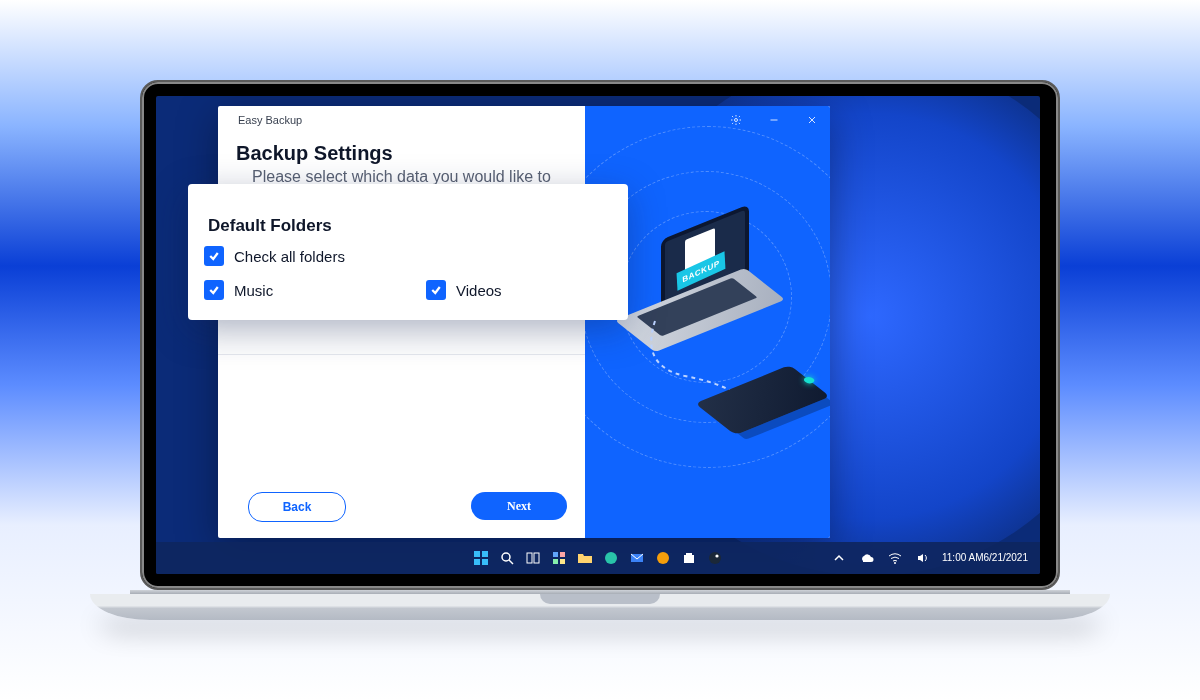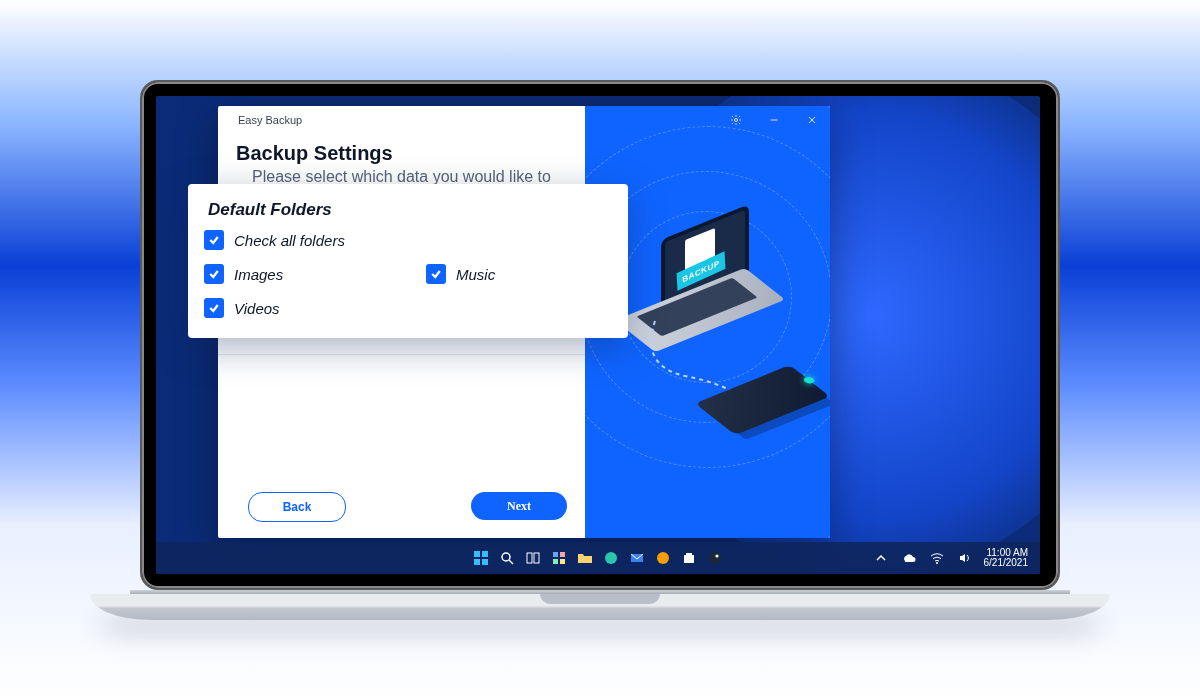--- a/index.html
+++ b/index.html
@@ -6,21 +6,21 @@
   body{background:linear-gradient(180deg,#ffffff 0%,#8ab4ff 18%,#0a3fd6 38%,#5c8cff 55%,#e8efff 75%,#ffffff 100%);}
   .laptop{position:absolute;left:140px;top:80px;width:920px;}
   .bezel{position:relative;border:2px solid #5a5a5a;border-radius:18px;background:#000;padding:14px 14px 14px 14px;box-shadow:inset 0 0 0 2px #888;}
   .screen{position:relative;width:884px;height:478px;background:#0b2b78;border-radius:2px;overflow:hidden;}
   .wallpaper-light{position:absolute;right:-90px;top:-40px;width:520px;height:520px;background:radial-gradient(circle at center,#2e68ff 0%,#1345c9 55%,#0b2b78 80%);border-radius:50%;}
   .taskbar{position:absolute;left:0;right:0;bottom:0;height:32px;background:rgba(14,38,96,.92);display:flex;align-items:center;color:#fff;font-size:11px;}
   .taskbar-center{position:absolute;left:50%;transform:translateX(-50%);display:flex;gap:8px;align-items:center;}
   .taskbar-right{margin-left:auto;display:flex;align-items:center;gap:10px;padding-right:12px;}
   .tb-icon{width:18px;height:18px;display:flex;align-items:center;justify-content:center;border-radius:3px;}
   .tb-icon svg{width:16px;height:16px;}
-  .clock{display:flex;flex-direction:column;line-height:1.05;font-size:10px;text-align:right;}
+  .clock{display:flex;flex-direction:row;line-height:1.05;font-size:10px;text-align:right;}
 
   .window{position:absolute;left:62px;top:10px;width:612px;height:432px;background:#fff;border-radius:2px;box-shadow:0 10px 40px rgba(0,0,0,.35);overflow:hidden;}
   .right-pane{position:absolute;right:0;top:0;width:245px;height:100%;background:#0f64ff;}
   .ring{position:absolute;border:1px dashed rgba(255,255,255,.28);border-radius:50%;}
   .r1{width:340px;height:340px;left:-48px;top:20px;}
   .r2{width:250px;height:250px;left:-5px;top:65px;}
   .r3{width:170px;height:170px;left:35px;top:105px;}
   .iso-laptop{position:absolute;left:40px;top:120px;width:160px;height:110px;}
   .iso-laptop .lscreen{position:absolute;left:40px;top:0;width:80px;height:64px;background:#1a2b4a;transform:skewY(-22deg);border-radius:3px;box-shadow:0 0 0 4px #0c1730;}
   .iso-laptop .paper{position:absolute;left:60px;top:8px;width:30px;height:34px;background:#fff;transform:skewY(-22deg);border-radius:2px;}
@@ -46,21 +46,21 @@
   .chk{width:18px;height:18px;border-radius:3px;background:#0f64ff;display:flex;align-items:center;justify-content:center;flex:none;}
   .chk svg{width:12px;height:12px;stroke:#fff;stroke-width:3;fill:none;}
   .divider{height:1px;background:#e6e8ee;margin:14px -18px 6px -18px;}
   .placeholder{font-size:11px;color:#8c93a3;margin-top:2px;}
   .btn-row{position:absolute;left:30px;right:18px;bottom:16px;display:flex;justify-content:space-between;}
   .btn{width:96px;height:28px;border-radius:14px;font-size:12px;font-weight:600;display:flex;align-items:center;justify-content:center;cursor:pointer;}
   .btn-back{background:#fff;color:#0f64ff;border:1.5px solid #0f64ff;}
   .btn-next{background:#0f64ff;color:#fff;font-family:Liberation Serif, serif;}
 
   
-  .highlight-card{position:absolute;left:32px;top:88px;width:400px;background:#fff;border-radius:4px;padding:16px 20px 20px 20px;box-shadow:0 10px 36px rgba(18,35,80,.35);z-index:5;font-style:italic;}
+  .highlight-card{position:absolute;left:32px;top:88px;width:400px;background:#fff;border-radius:4px;padding:32px 20px 20px 20px;box-shadow:0 10px 36px rgba(18,35,80,.35);z-index:5;}
   .highlight-card .section-head{margin:0 0 10px 0;font-size:17px;}
   .highlight-card .check-list{gap:14px 40px;}
   .highlight-card .check-item{font-size:15px;}
   .highlight-card .chk{width:20px;height:20px;}
 
   .base-bar{position:relative;width:1020px;margin-left:-50px;}
   .hinge{height:8px;background:linear-gradient(180deg,#cfd3d9,#808792);border-radius:0 0 4px 4px;margin:0 40px;}
   .foot{height:26px;background:linear-gradient(180deg,#e9ecef 0%,#e9ecef 45%,#c2c7cf 55%,#b4bac4 100%);border-radius:0 0 60px 60px / 0 0 26px 26px;box-shadow:0 20px 24px -8px rgba(0,0,0,.25);}   
   .notch{width:120px;height:10px;background:#b9bfc9;border-radius:0 0 12px 12px;margin:-4px auto 0;}
 </style>
@@ -143,28 +143,20 @@
                 </svg>
               </div>
             <span>Check all folders</span>
           </div>
           <div class="check-item">
             <div class="chk">
                 <svg viewBox="0 0 16 16">
                   <polyline points="3,8 7,12 13,4"></polyline>
                 </svg>
               </div>
-            <span>Images</span>
-          </div>
-          <div class="check-item">
-            <div class="chk">
-                <svg viewBox="0 0 16 16">
-                  <polyline points="3,8 7,12 13,4"></polyline>
-                </svg>
-              </div>
             <span>Music</span>
           </div>
           <div class="check-item">
             <div class="chk">
                 <svg viewBox="0 0 16 16">
                   <polyline points="3,8 7,12 13,4"></polyline>
                 </svg>
               </div>
             <span>Videos</span>
           </div>

